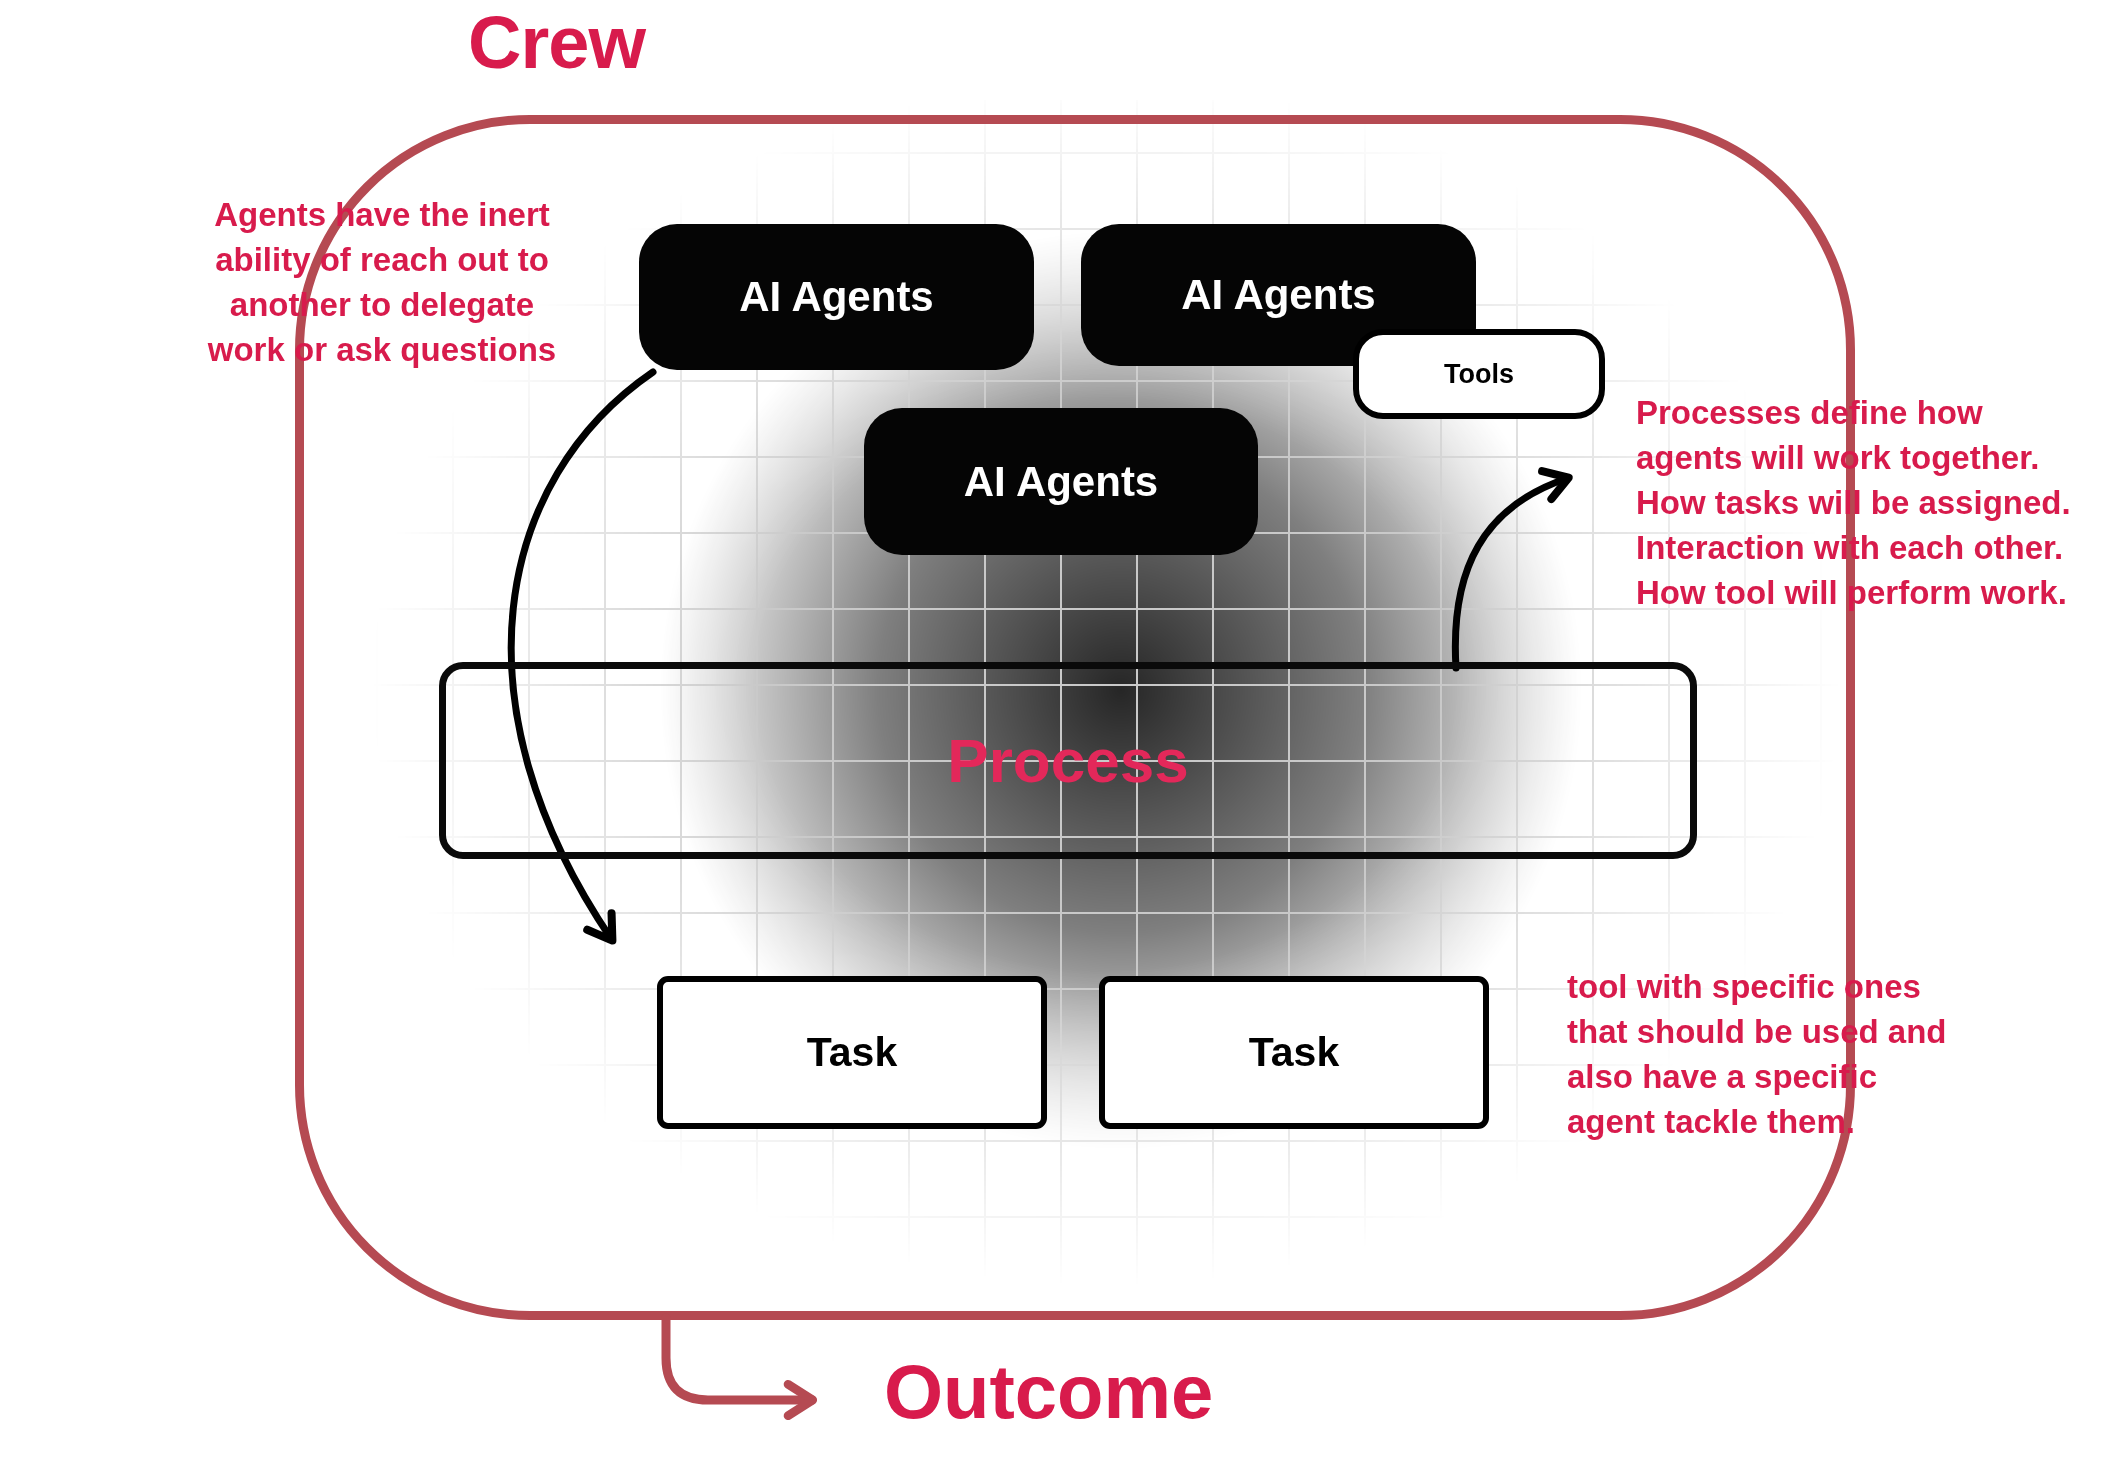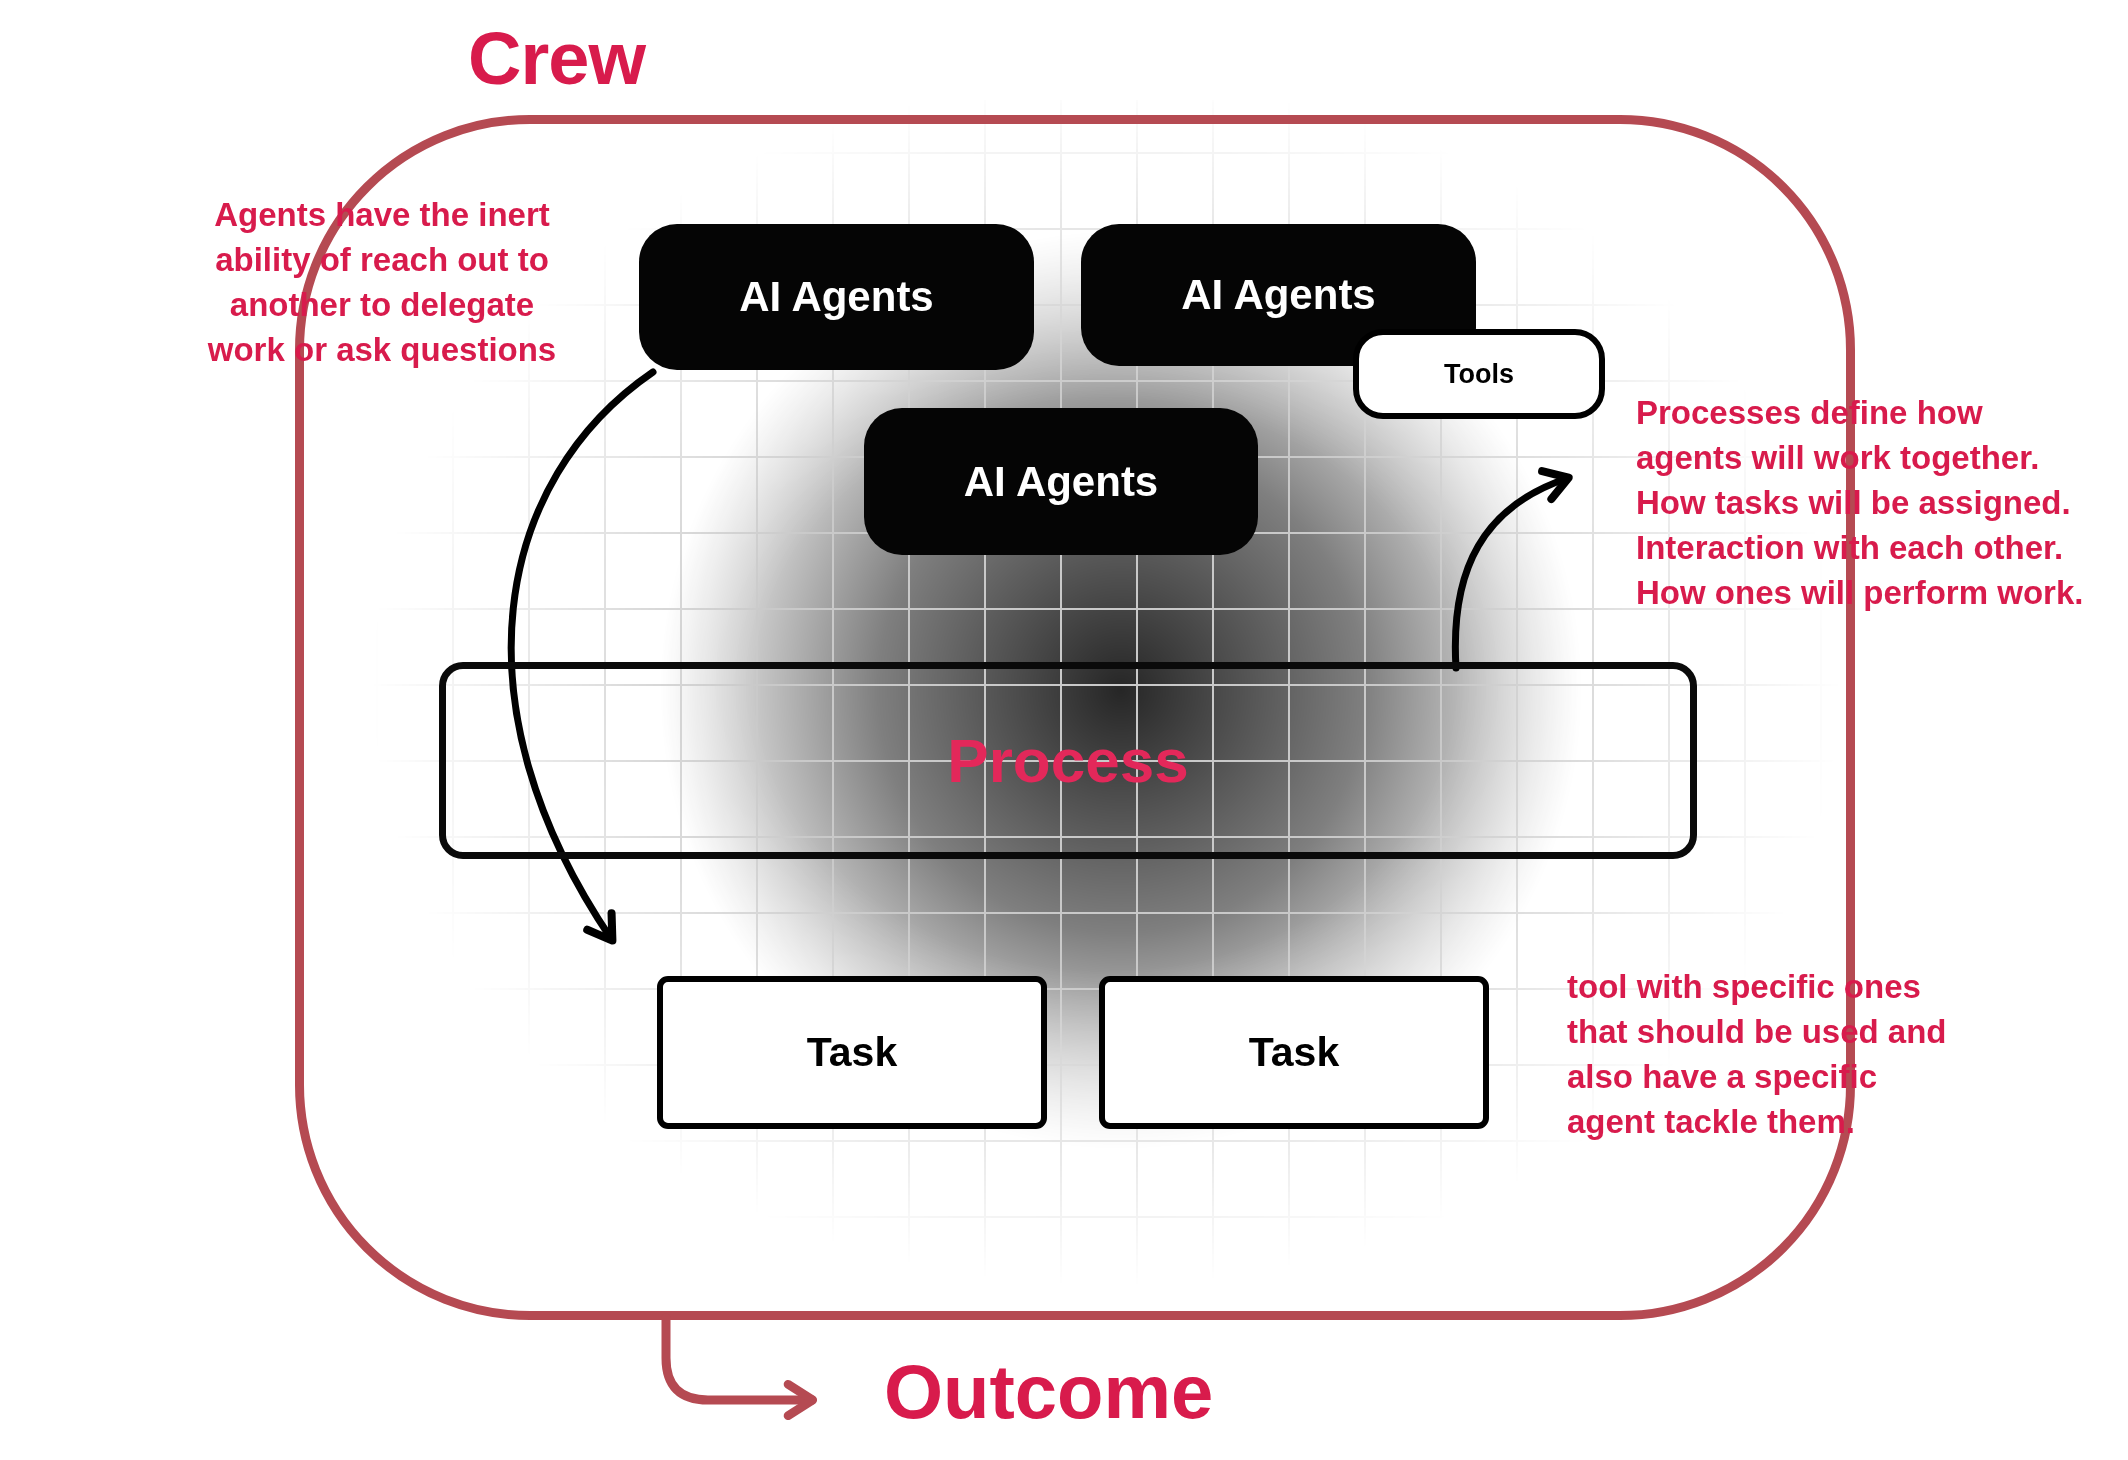--- a/index.html
+++ b/index.html
@@ -37,21 +37,21 @@
   .ai2 { left:1081px; top:224px; width:395px; height:142px; }
   .ai3 { left:864px;  top:408px; width:394px; height:147px; }
   .tools { left:1353px; top:329px; width:252px; height:90px; background:#fff; border:6px solid #000;
            border-radius:30px; font-size:27px; color:#000; z-index:4; }
   .process { left:439px; top:662px; width:1258px; height:197px; border:7px solid #0a0a0a; border-radius:24px; background:transparent; }
   .process-label { font-size:62px; font-weight:bold; color:var(--process-text,#e3285a); }
   .task { background:#fff; border:6px solid #000; border-radius:11px; font-size:41px; color:#000; }
   .task1 { left:657px;  top:976px; width:390px; height:153px; }
   .task2 { left:1099px; top:976px; width:390px; height:153px; }
 
-  .title { position:absolute; left:468px; top:16px; font-size:74px; font-weight:bold;
+  .title { position:absolute; left:468px; top:0; font-size:74px; font-weight:bold;
            color:var(--accent-text,#d81b4c); letter-spacing:-1px; z-index:6; }
   .outcome { position:absolute; left:884px; top:1348px; font-size:76px; font-weight:bold;
              color:var(--accent-text,#d81b4c); z-index:6; }
 
   .note { position:absolute; color:var(--accent-text,#d81b4c); font-weight:bold; font-size:33px;
           line-height:45px; white-space:nowrap; z-index:6; }
   .note-left { left:172px; top:192px; width:420px; text-align:center; }
   .note-right-top { left:1636px; top:390px; text-align:left; }
   .note-right-bottom { left:1567px; top:964px; text-align:left; }
 </style>
@@ -109,21 +109,21 @@
     <div>ability of reach out to</div>
     <div>another to delegate</div>
     <div>work or ask questions</div>
   </div>
 
   <div class="note note-right-top">
     <div>Processes define how</div>
     <div>agents will work together.</div>
     <div>How tasks will be assigned.</div>
     <div>Interaction with each other.</div>
-    <div>How ones will perform work.</div>
+    <div>How tool will perform work.</div>
   </div>
 
   <div class="note note-right-bottom">
     <div>tool with specific ones</div>
     <div>that should be used and</div>
     <div>also have a specific</div>
     <div>agent tackle them.</div>
   </div>
 
   <div class="outcome">Outcome</div>

